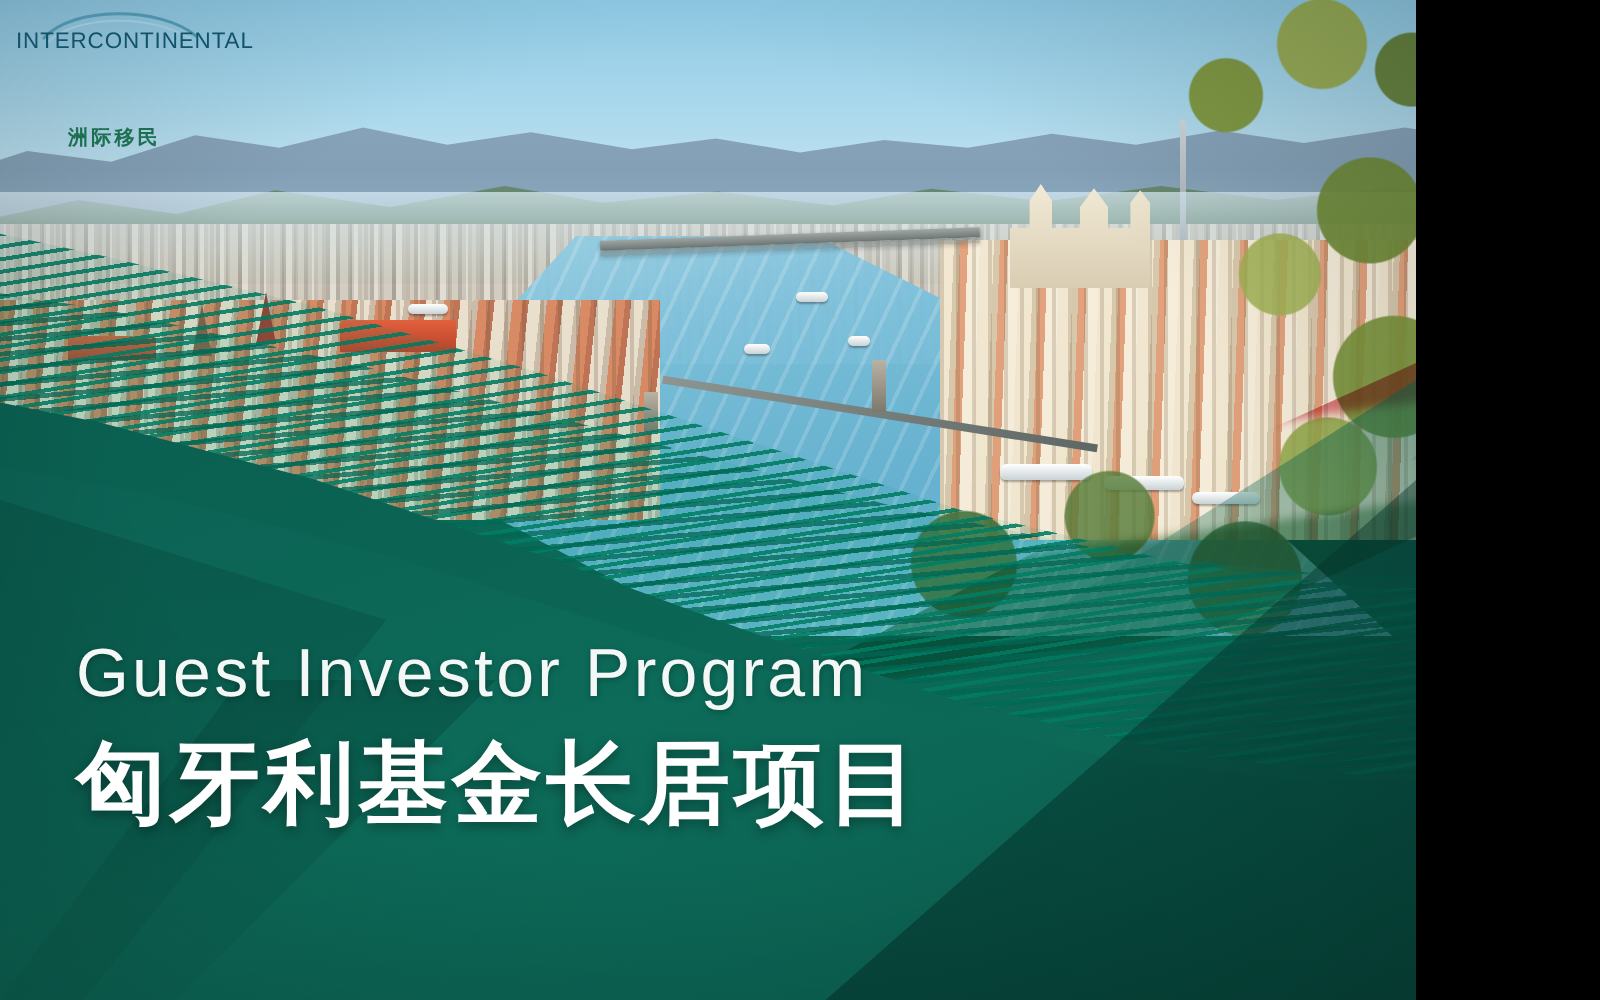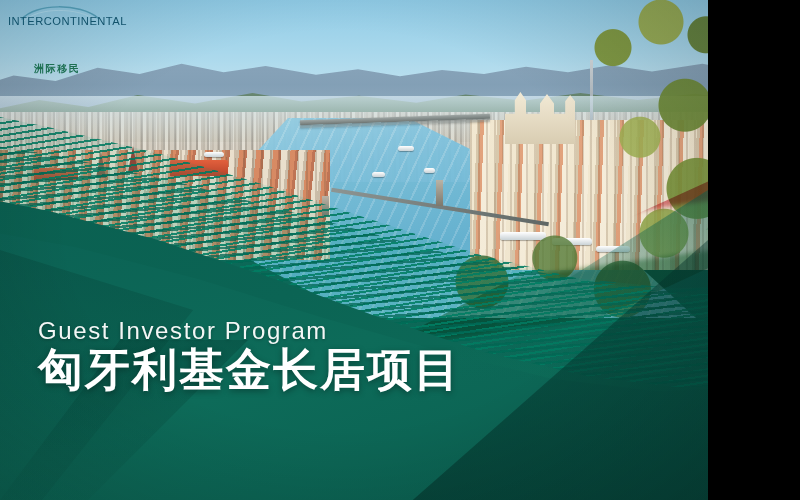--- a/index.html
+++ b/index.html
@@ -254,26 +254,26 @@
     position:absolute;left:28px;top:22px;
     font-family:"Liberation Sans","DejaVu Sans",sans-serif;
     font-size:10px;letter-spacing:1.6px;font-weight:700;
     color:#1d6f52;white-space:nowrap;margin-top:36px;
   }
 
   
   .titles{position:absolute;left:38px;top:318px;}
   .title-en{
     font-family:"Liberation Sans","DejaVu Sans",sans-serif;
-    font-size:24px;font-weight:300;letter-spacing:1.6px;
+    font-size:34px;font-weight:300;letter-spacing:1.6px;
     color:#f3f7f6;line-height:1.12;white-space:nowrap;
     text-shadow:0 1px 3px rgba(0,0,0,.28);
   }
   .title-cn{
-    margin-top:1px;
+    margin-top:12px;
     font-family:"Liberation Sans","DejaVu Sans",sans-serif;
     font-size:45px;font-weight:700;letter-spacing:2px;
     color:#ffffff;line-height:1.08;white-space:nowrap;
     text-shadow:0 2px 6px rgba(0,0,0,.35);
   }
 </style>
 </head>
 <body>
 
 <div id="banner">

